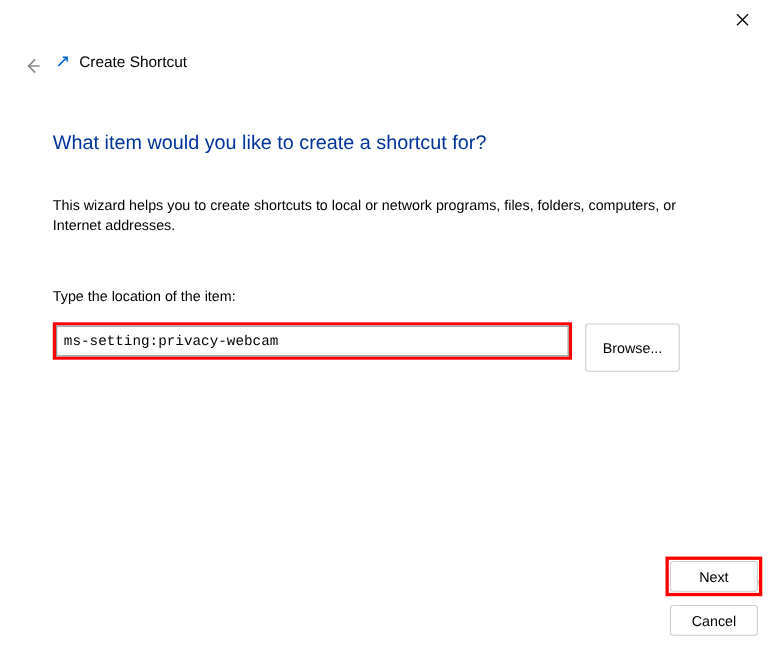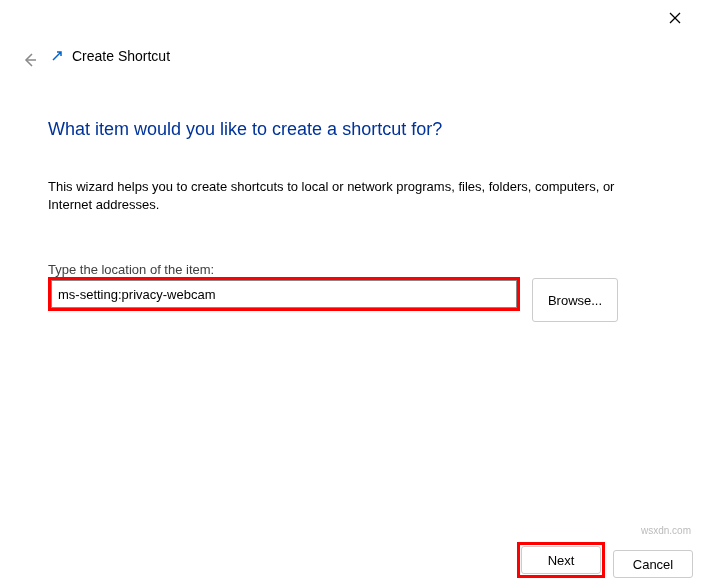--- a/index.html
+++ b/index.html
@@ -70,41 +70,41 @@
       margin-bottom: 38px;
     }
     .description {
       font-size: 13px;
       color: #000;
       line-height: 1.4;
       margin-bottom: 48px;
     }
     .input-label {
       font-size: 13px;
-      color: #404040;
-      margin-bottom: 0;
+      color: #000000;
+      margin-bottom: 16px;
     }
     .input-row {
       display: flex;
       gap: 12px;
       align-items: flex-start;
       margin-bottom: 40px;
     }
     .input-wrapper {
       border: 3px solid #ff0000;
       padding: 0;
       flex: 0 0 auto;
     }
     .location-input {
       width: 466px;
       height: 28px;
       border: 1px solid #888;
       padding: 2px 6px;
       font-size: 13px;
-      font-family: Liberation Sans, sans-serif;
+      font-family: Liberation Mono, monospace;
       outline: none;
     }
     .browse-btn {
       width: 86px;
       height: 44px;
       border: 1px solid #ccc;
       background: #fff;
       font-size: 13px;
       font-family: "Segoe UI", sans-serif;
       border-radius: 3px;
@@ -114,21 +114,22 @@
     .continue-text {
       font-size: 13px;
       color: #000;
     }
     .footer {
       position: absolute;
       bottom: 10px;
       right: 10px;
       display: flex;
       gap: 8px;
-      align-items: flex-end;
+      align-items: center;
+      flex-direction: column;
     }
     .next-wrapper {
       border: 3px solid #ff0000;
       padding: 1px;
     }
     .btn {
       width: 80px;
       height: 28px;
       border: 1px solid #ccc;
       background: #fff;

